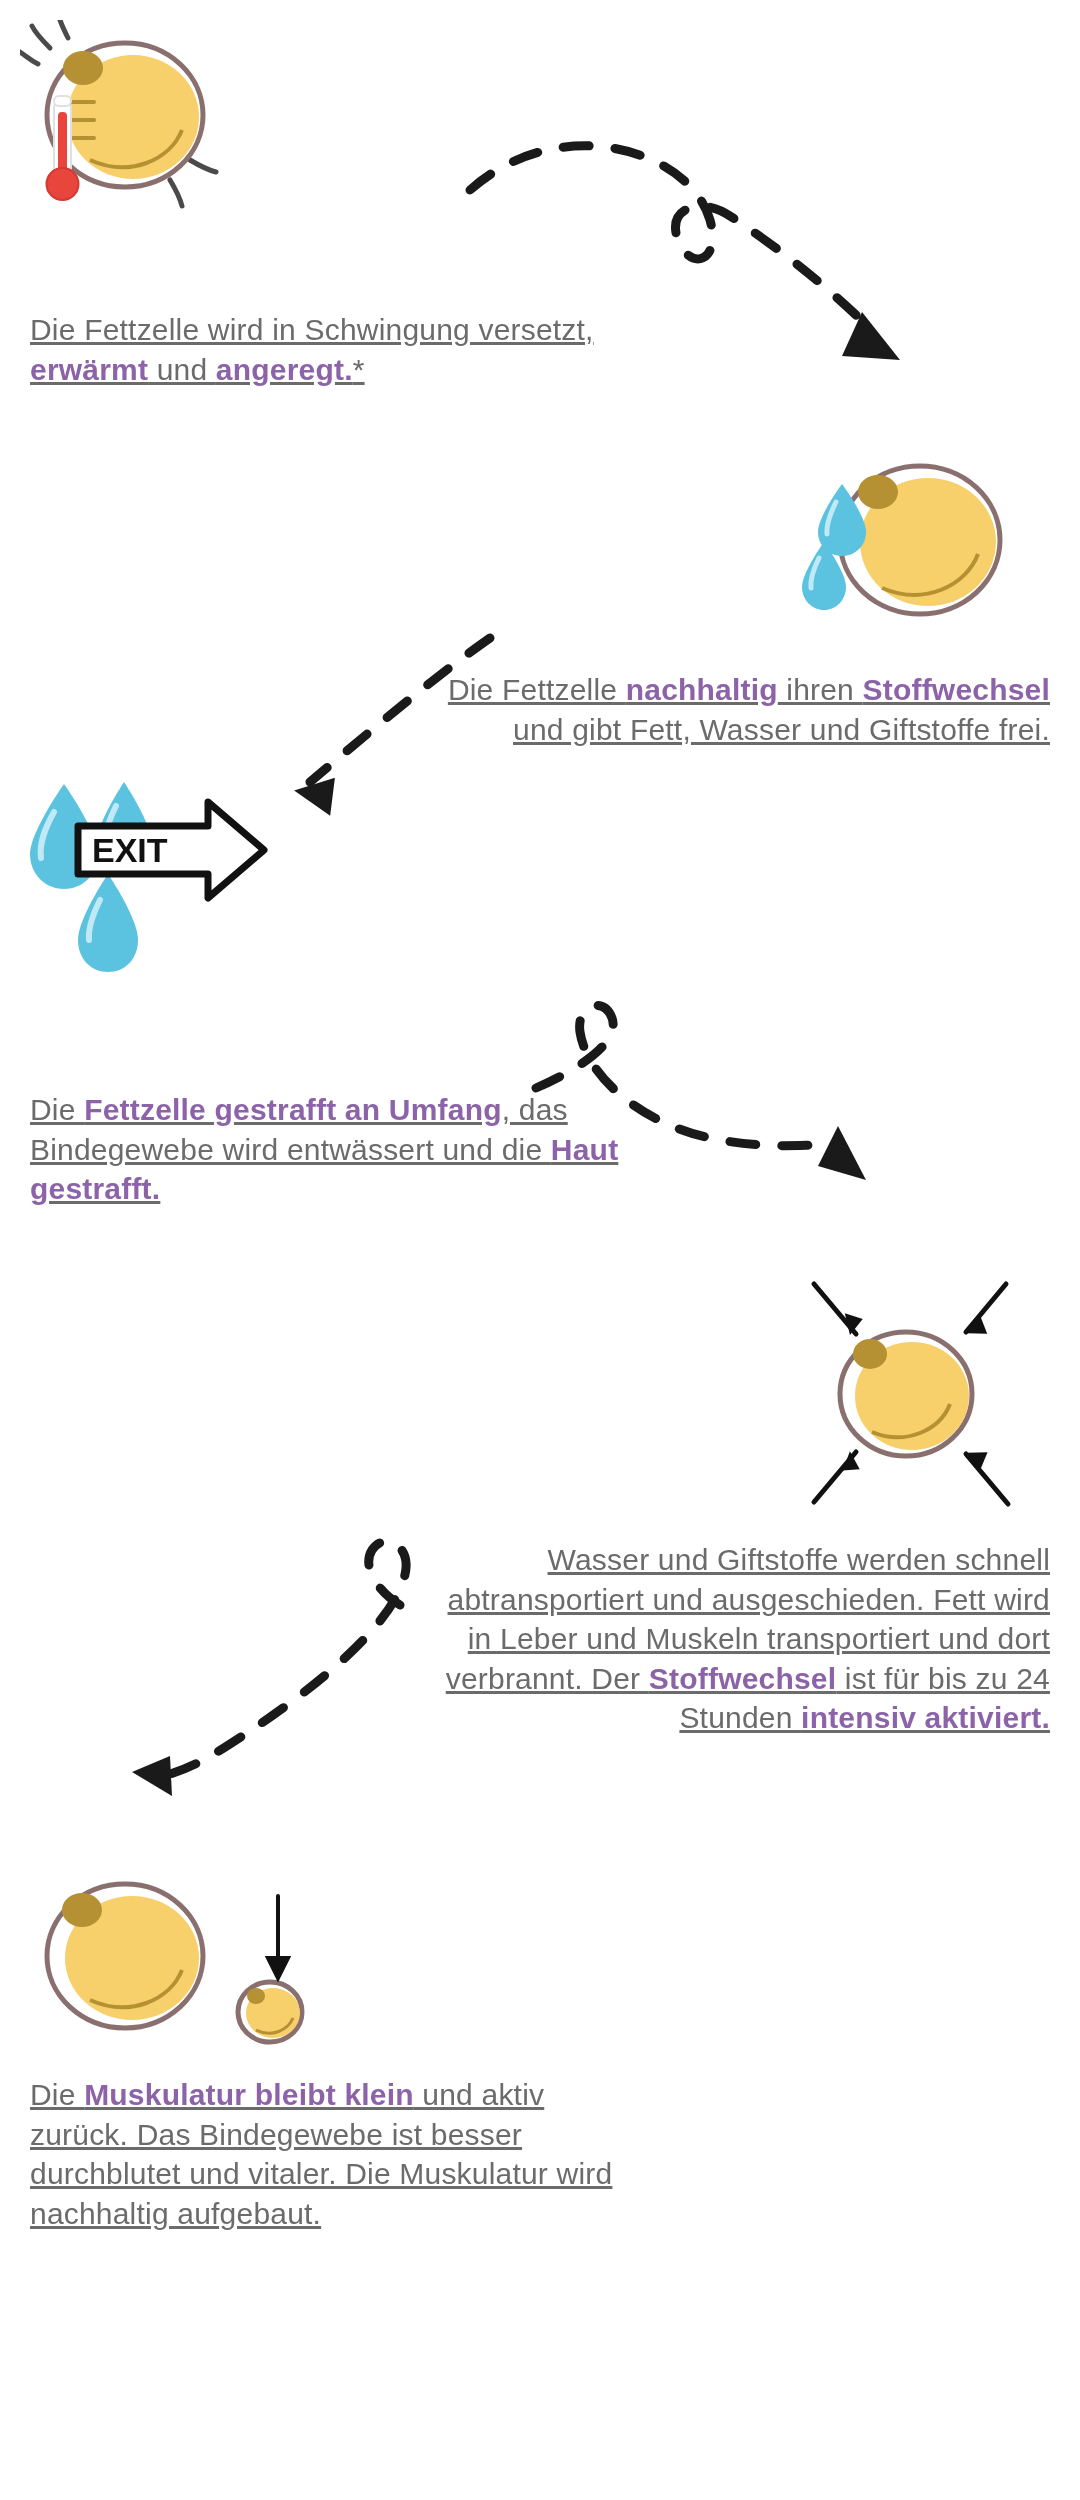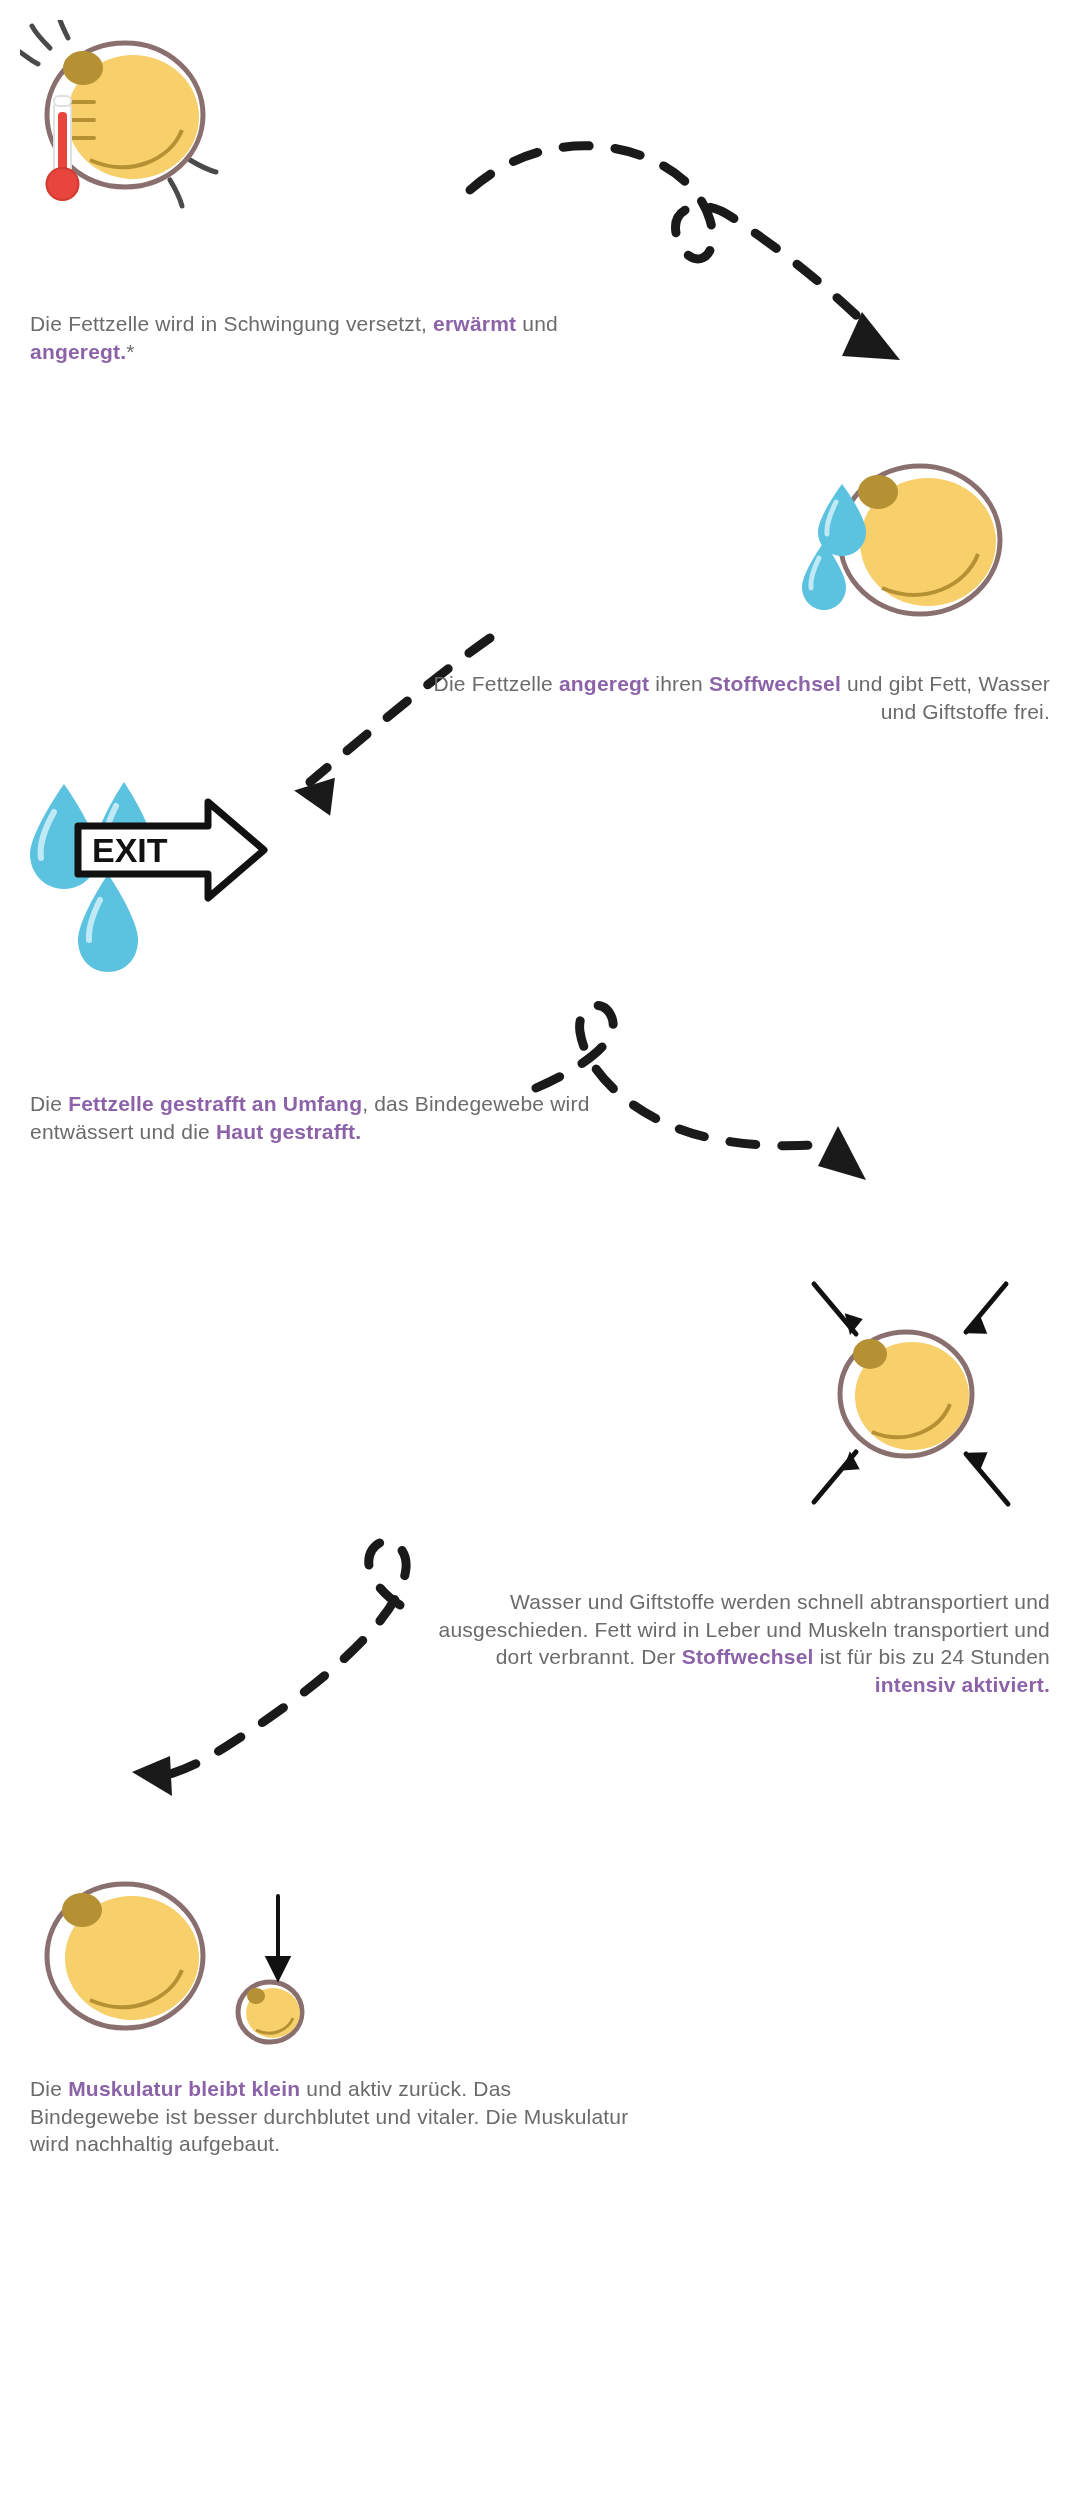--- a/index.html
+++ b/index.html
@@ -19,23 +19,24 @@
     left: 0; top: 0;
     width: 1080px;
     height: 2500px;
   }
   .step {
     position: absolute;
   }
   .caption {
     position: absolute;
     color: #6b6b6b;
-    font-size: 21px;
+    font-size: 30px;
     line-height: 1.32;
     letter-spacing: 0.2px;
+    text-decoration: underline;
   }
   .caption b {
     color: #8c63a8;
     font-weight: bold;
   }
   .cap-left { text-align: left; }
   .cap-right { text-align: right; }
 
   
   .cell {
@@ -125,21 +126,21 @@
           <path d="M42 44 C 42 44, 18 76, 18 92 C 18 106, 29 116, 42 116 C 55 116, 66 106, 66 92 C 66 76, 42 44, 42 44 Z" fill="#5bc2e0"></path>
           <path d="M36 62 C 30 74, 26 84, 27 94" fill="none" stroke="#bfe9f5" stroke-width="5" stroke-linecap="round"></path>
         </g>
         <g>
           <path d="M24 102 C 24 102, 2 132, 2 147 C 2 160, 12 170, 24 170 C 36 170, 46 160, 46 147 C 46 132, 24 102, 24 102 Z" fill="#5bc2e0"></path>
           <path d="M19 118 C 13 130, 10 139, 11 148" fill="none" stroke="#bfe9f5" stroke-width="5" stroke-linecap="round"></path>
         </g>
       </svg>
     </div>
     <div class="caption cap-right" style="left:420px; top:670px; width:630px;">
-      <span>Die Fettzelle <b>angeregt</b> ihren <b>Stoffwechsel</b> und gibt Fett, Wasser und Giftstoffe frei.</span>
+      <span>Die Fettzelle <b>nachhaltig</b> ihren <b>Stoffwechsel</b> und gibt Fett, Wasser und Giftstoffe frei.</span>
     </div>
   </div>
 
   <div class="step" style="left:0px; top:0px;">
     <div class="cell" style="left:20px; top:774px;">
       <svg width="290" height="220" viewBox="0 0 290 220">
 
         <g>
           <path d="M44 10 C 44 10, 10 58, 10 80 C 10 100, 25 115, 44 115 C 63 115, 78 100, 78 80 C 78 58, 44 10, 44 10 Z" fill="#5bc2e0"></path>
           <path d="M34 38 C 24 56, 19 70, 21 84" fill="none" stroke="#bfe9f5" stroke-width="6" stroke-linecap="round"></path>
@@ -180,21 +181,21 @@
         <polygon points="206,62 222,46 226,66" fill="#111111" transform="rotate(-10 214 58)"></polygon>
         <polygon points="96,182 78,192 92,202" fill="#111111" transform="rotate(-40 92 190)"></polygon>
         <polygon points="206,184 222,198 226,180" fill="#111111" transform="rotate(10 214 190)"></polygon>
 
         <ellipse cx="146" cy="124" rx="66" ry="62" fill="none" stroke="#8a6f6f" stroke-width="5"></ellipse>
         <ellipse cx="152" cy="126" rx="57" ry="54" fill="#f7cf6b"></ellipse>
         <ellipse cx="110" cy="84" rx="17" ry="15" fill="#b59134"></ellipse>
         <path d="M112 162 C 146 176, 180 160, 190 134" fill="none" stroke="#b59134" stroke-width="4"></path>
       </svg>
     </div>
-    <div class="caption cap-right" style="left:420px; top:1540px; width:630px;margin-top:48px;">
+    <div class="caption cap-right" style="left:420px; top:1540px; width:630px;">
       <span>Wasser und Giftstoffe werden schnell abtransportiert und ausgeschieden. Fett wird in Leber und Muskeln transportiert und dort verbrannt. Der <b>Stoffwechsel</b> ist für bis zu 24 Stunden <b>intensiv aktiviert.</b></span>
     </div>
   </div>
 
   <div class="step" style="left:0px; top:0px;">
     <div class="cell" style="left:20px; top:1870px;">
       <svg width="320" height="200" viewBox="0 0 320 200">
 
         <ellipse cx="105" cy="86" rx="78" ry="72" fill="none" stroke="#8a6f6f" stroke-width="5"></ellipse>
         <ellipse cx="112" cy="88" rx="67" ry="62" fill="#f7cf6b"></ellipse>

